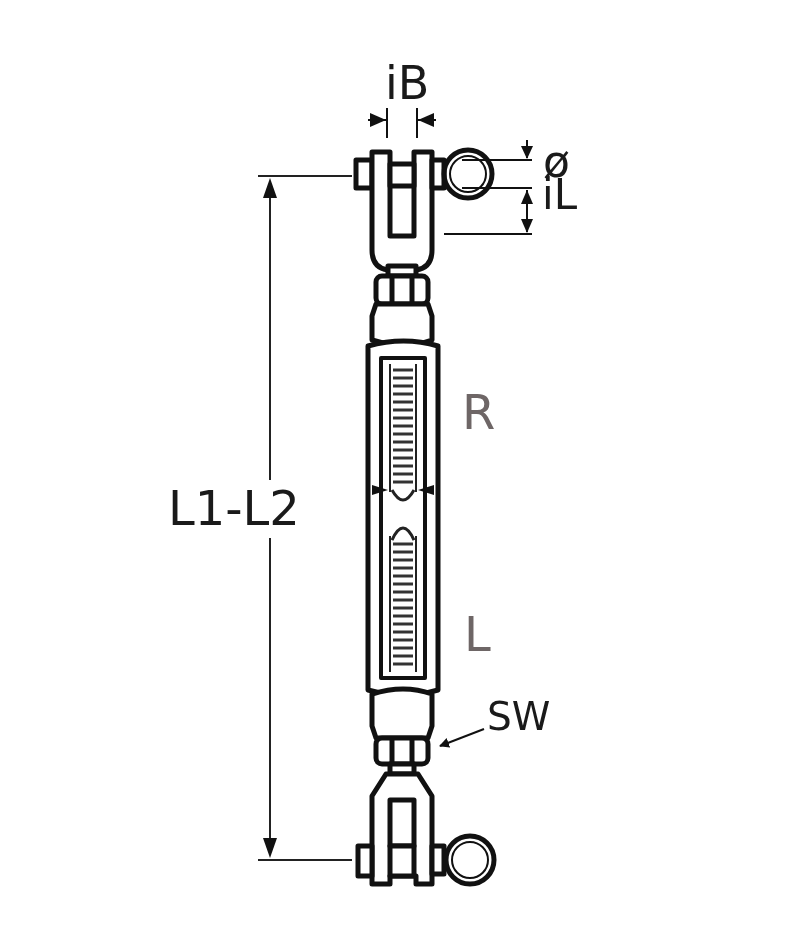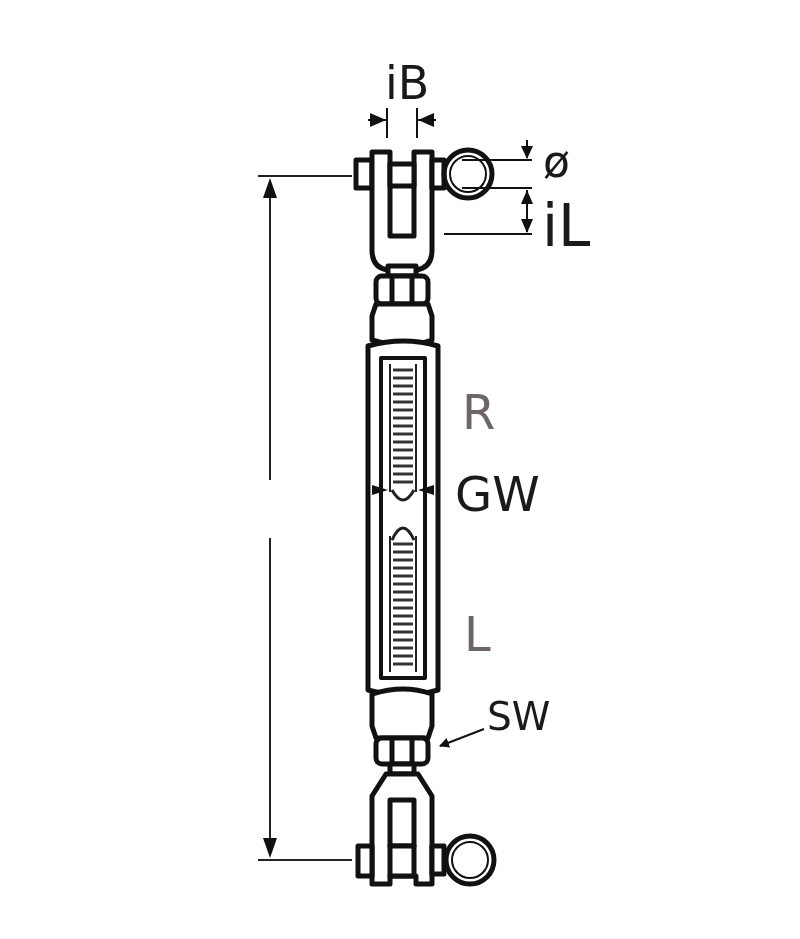--- a/index.html
+++ b/index.html
@@ -8,21 +8,21 @@
     .lbl {
       position: absolute;
       font-family: "DejaVu Sans", sans-serif;
       line-height: 1;
       white-space: nowrap;
     }
     .lbl-dark { color: #1a1a1a; }
     .lbl-gray { color: #6e6666; }
     .lbl-ib  { left: 385px; top: 60px;  font-size: 46px; }
     .lbl-dia { left: 543px; top: 140px; font-size: 44px; }
-    .lbl-il  { left: 542px; top: 197px; font-size: 58px; }
+    .lbl-il  { left: 542px; top: 174px; font-size: 42px; }
     .lbl-r   { left: 462px; top: 388px; font-size: 48px; }
     .lbl-gw  { left: 455px; top: 470px; font-size: 48px; }
     .lbl-l12 { left: 168px; top: 484px; font-size: 48px; }
     .lbl-l   { left: 464px; top: 610px; font-size: 48px; }
     .lbl-sw  { left: 487px; top: 697px; font-size: 39px; }
   </style>
 </head>
 <body>
 
 <div class="canvas">
@@ -162,16 +162,16 @@
       <circle cx="470" cy="860" r="24" stroke-width="5"></circle>
       <circle cx="470" cy="860" r="18" stroke-width="2"></circle>
     </g>
   </svg>
 
   
   <span class="lbl lbl-dark lbl-ib">iB</span>
   <span class="lbl lbl-dark lbl-dia">ø</span>
   <span class="lbl lbl-dark lbl-il">iL</span>
   <span class="lbl lbl-gray lbl-r">R</span>
-  <span class="lbl lbl-dark lbl-gw">GW</span>
+  <span class="lbl lbl-dark lbl-l12">L1-L2</span>
   <span class="lbl lbl-gray lbl-l">L</span>
   <span class="lbl lbl-dark lbl-sw">SW</span>
 </div>
 
 </body></html>

